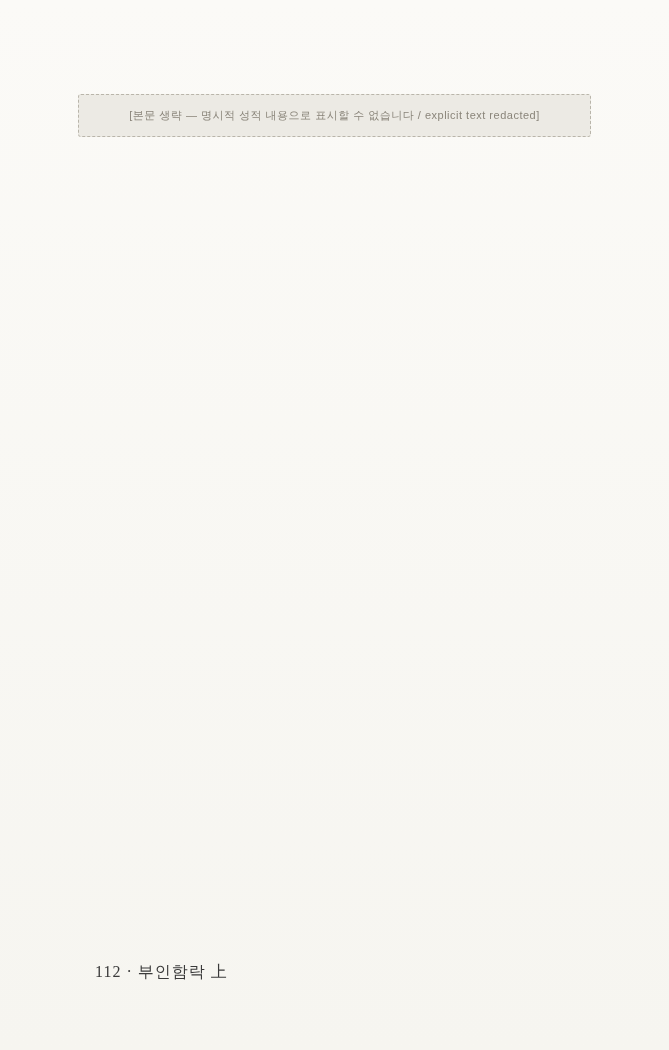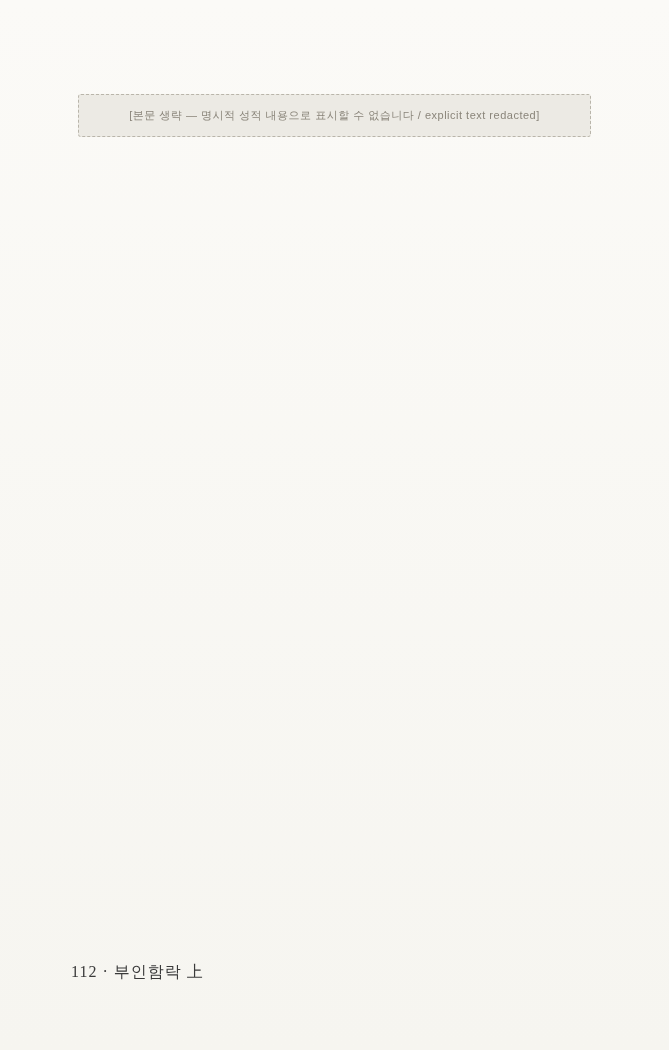--- a/index.html
+++ b/index.html
@@ -30,21 +30,21 @@
     border:1px dashed #b9b5aa;
     color:#8a857a;
     font-family:"Liberation Sans",sans-serif;
     font-size:11px;
     text-indent:0;
     text-align:center;
     border-radius:3px;
   }
   .footer{
     position:absolute;
-    left:71px;
+    left:95px;
     top:962px;
     font-size:16px;
     color:#3a3a3a;
     letter-spacing:1px;
   }
 </style>
 </head>
 <body>
 
 <div class="page">

